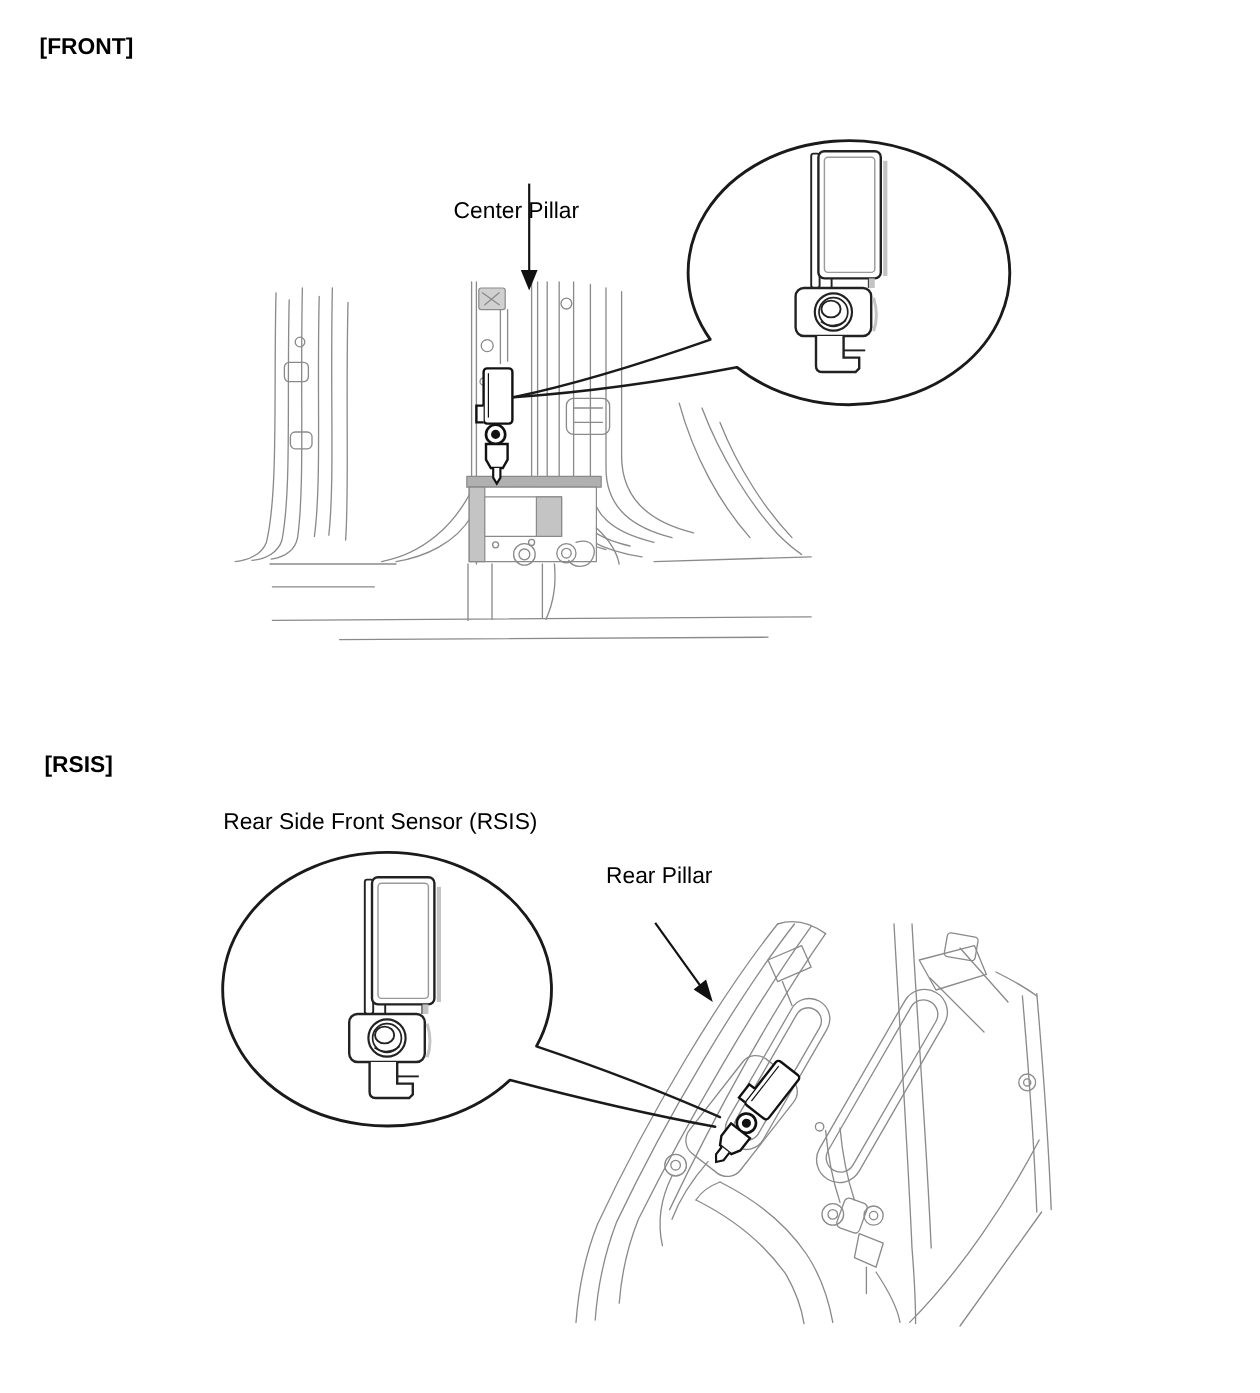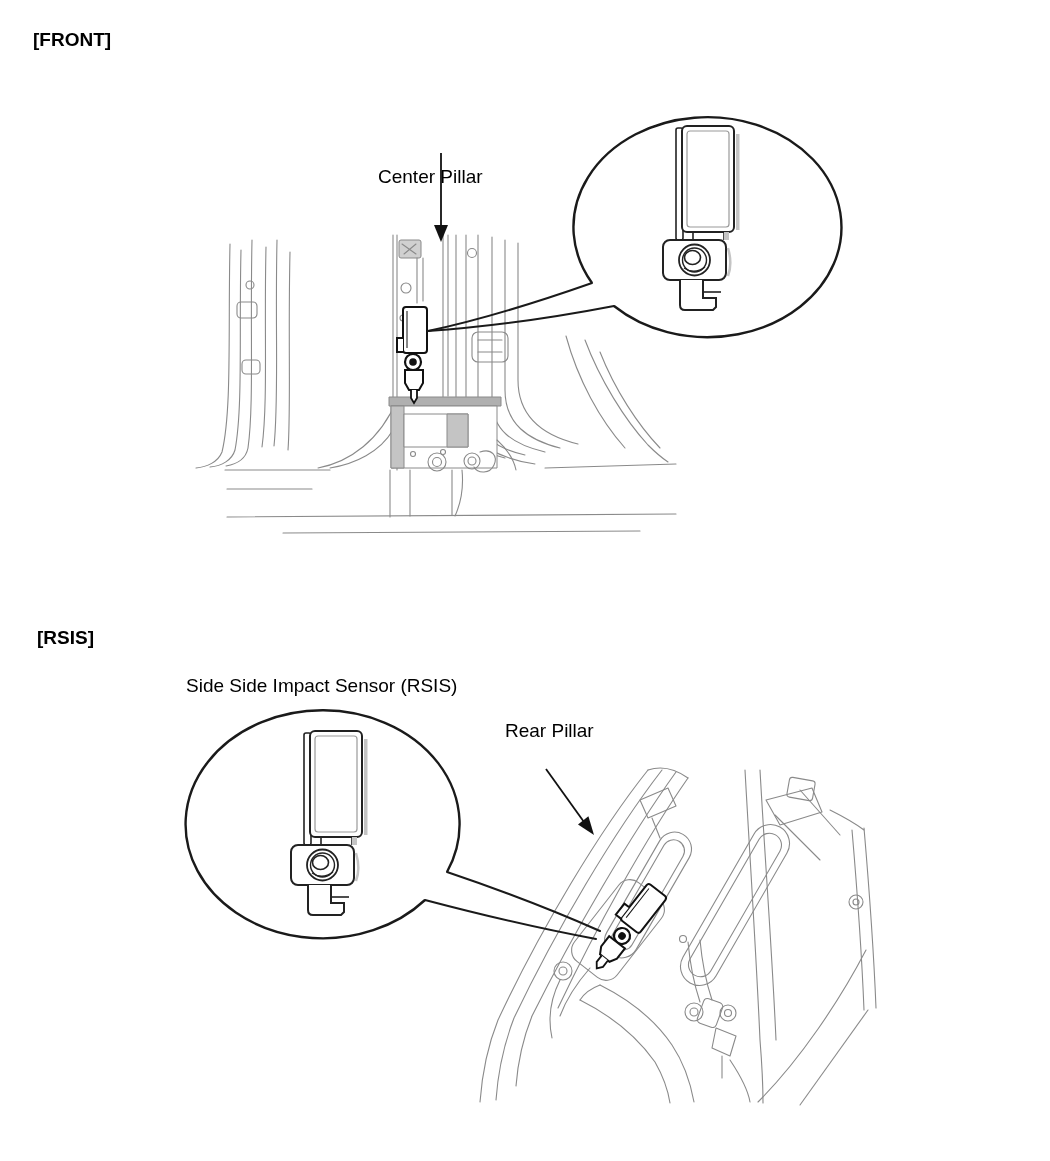--- a/index.html
+++ b/index.html
@@ -18,21 +18,21 @@
   .tail{stroke:#1a1a1a;stroke-width:2;fill:none;stroke-linecap:round;}
 </style>
 </head>
 <body>
 
 <div id="stage">
 
   <div class="lbl bold" style="left:33px;top:29px;">[FRONT]</div>
   <div class="lbl" style="left:378px;top:126px;margin-top:40px;">Center Pillar</div>
   <div class="lbl bold" style="left:37px;top:627px;">[RSIS]</div>
-  <div class="lbl" style="left:186px;top:675px;">Side Side Impact Sensor (RSIS)</div>
+  <div class="lbl" style="left:186px;top:675px;">Rear Side Front Sensor (RSIS)</div>
   <div class="lbl" style="left:505px;top:720px;">Rear Pillar</div>
 
   <svg width="1050" height="1161" viewBox="0 0 1050 1161">
     <defs>
 
       <g id="sensor-large">
         <rect x="73" y="8" width="3.5" height="96" fill="#c4c4c4" stroke="none"></rect>
         <rect x="13" y="2" width="7" height="112" rx="2" fill="#fff" stroke="#222" stroke-width="1.6"></rect>
         <rect x="19" y="0" width="52" height="106" rx="5" fill="#fff" stroke="#222" stroke-width="2"></rect>
         <rect x="24" y="5" width="42" height="96" rx="3" fill="none" stroke="#9a9a9a" stroke-width="1.2"></rect>

